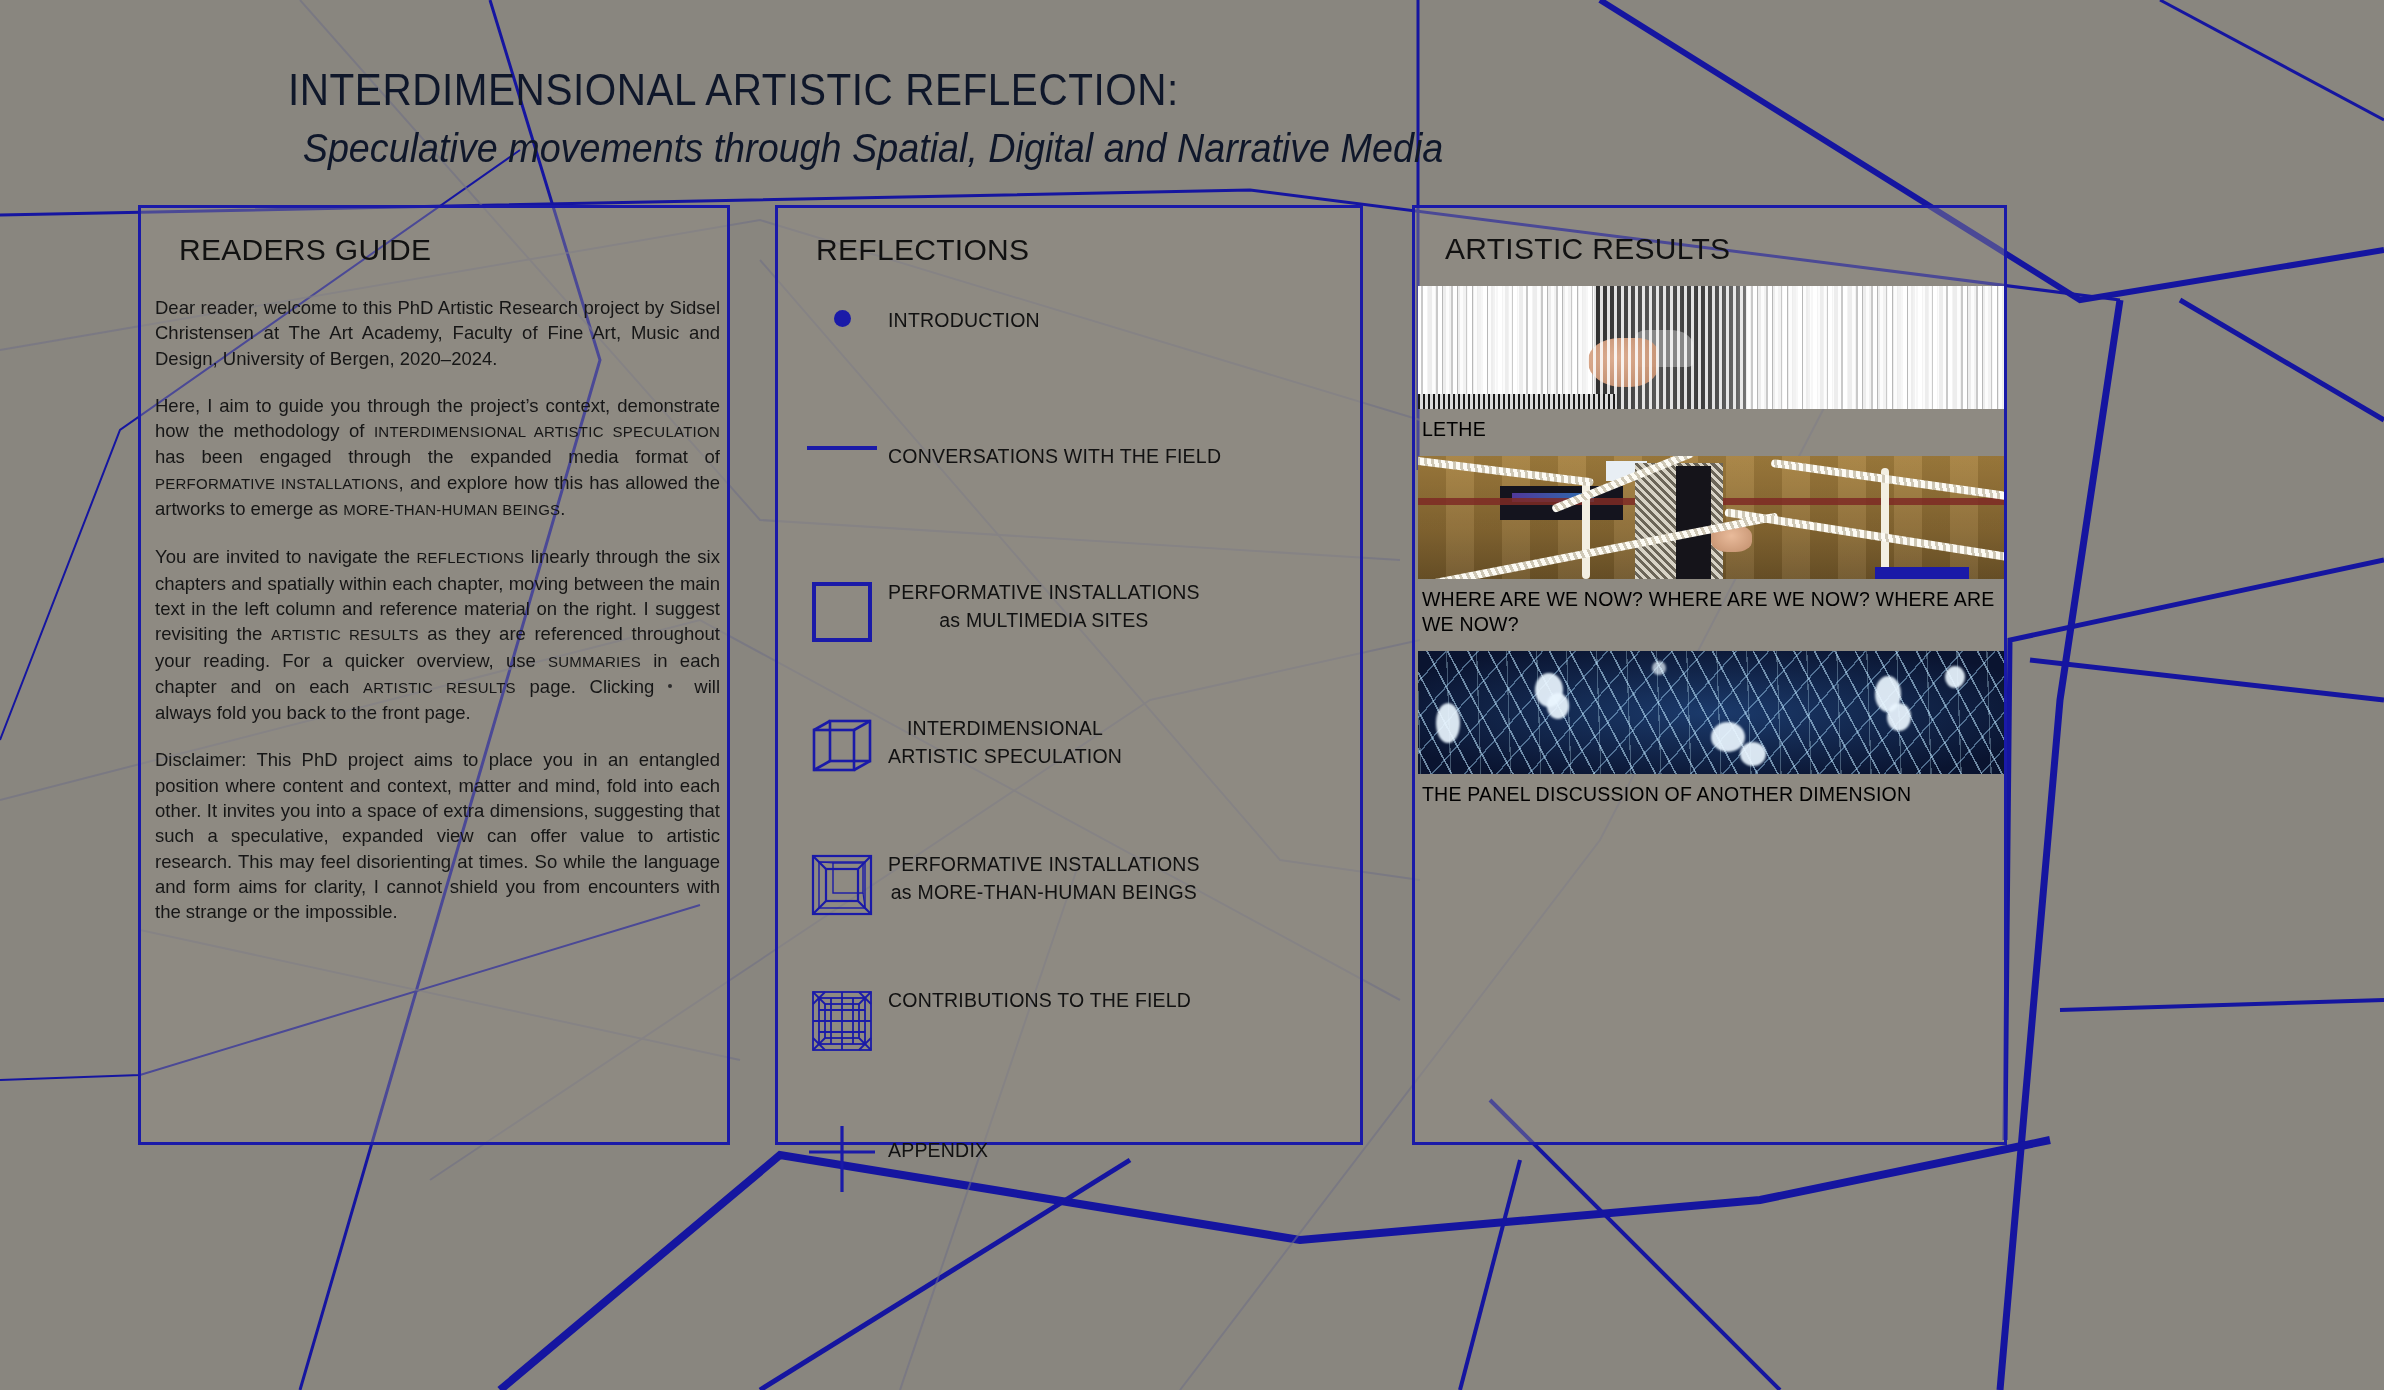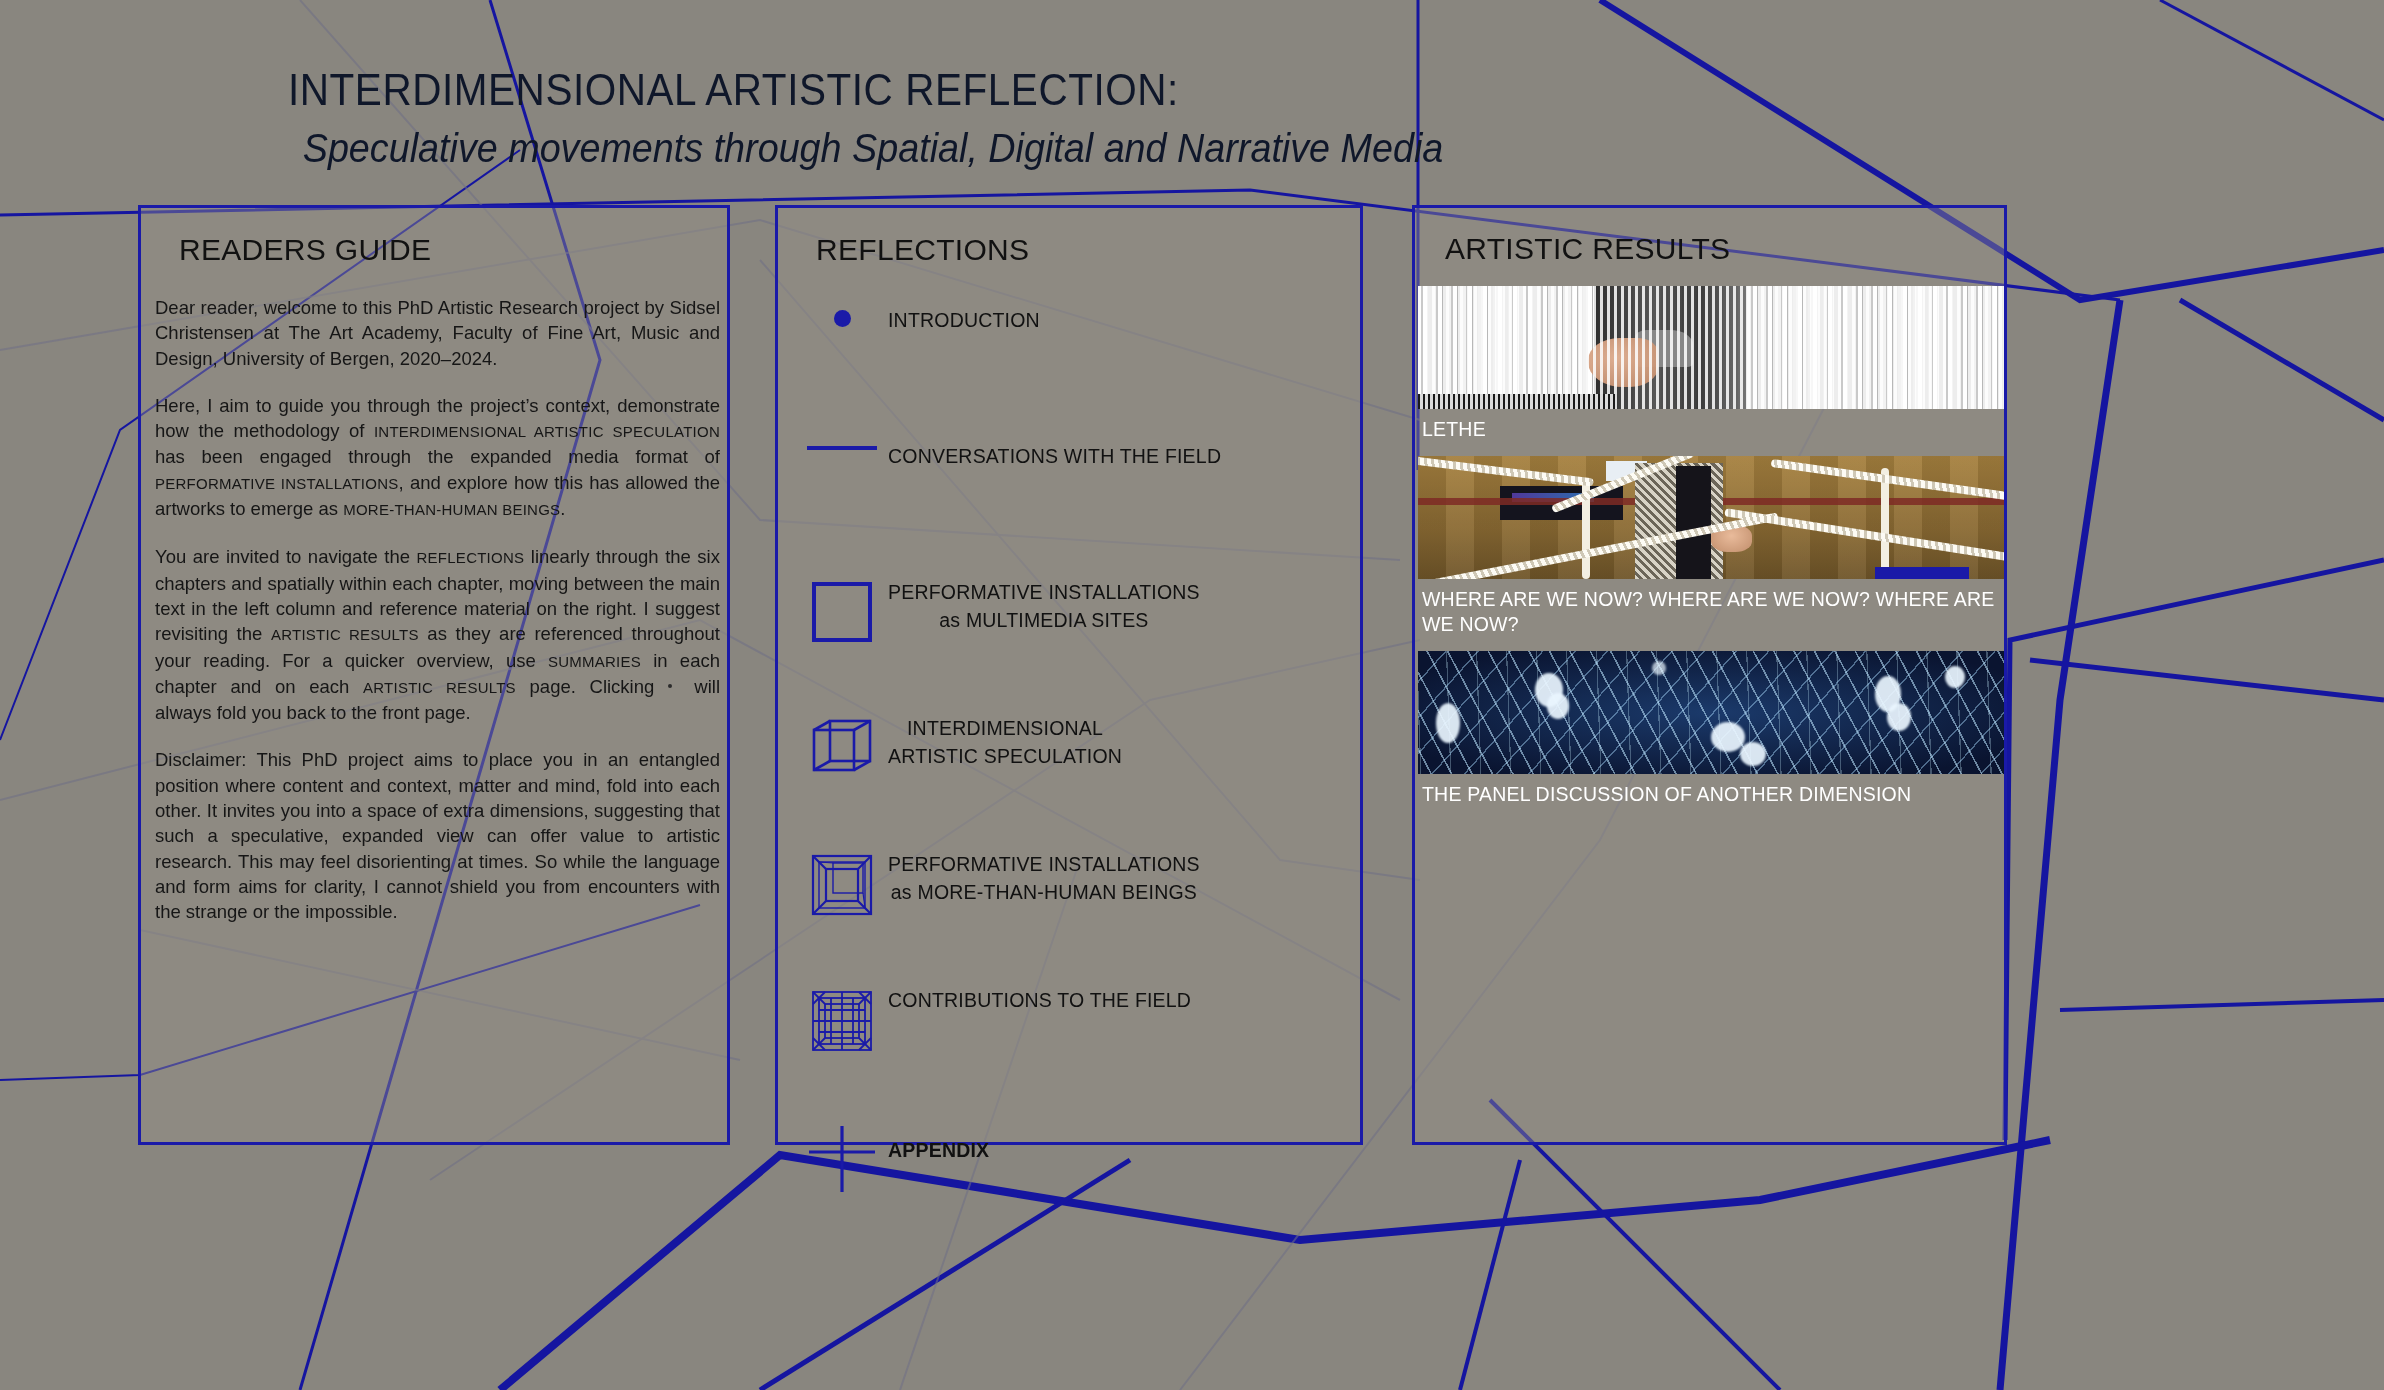--- a/index.html
+++ b/index.html
@@ -49,21 +49,21 @@
   .refl-label{color:#111;font-size:19.5px;line-height:28px;letter-spacing:.2px;padding-top:0px;}
   .icon-dot{width:17px;height:17px;border-radius:50%;background:#1a1aa8;}
   .icon-line{width:70px;height:4px;background:#1a1aa8;}
   .icon-square{width:52px;height:52px;border:4px solid #1a1aa8;}
 
   
   .ar-title{left:30px;top:24px;}
   .results-stack{position:absolute;left:3px;top:78px;width:586px;}
   .result-card{position:relative;}
   .thumb{width:586px;height:123px;position:relative;overflow:hidden;display:block;}
-  .caption{color:#ffffff;font-size:19.5px;line-height:25px;letter-spacing:.2px;
+  .caption{color:#000000;font-size:19.5px;line-height:25px;letter-spacing:.2px;
     padding:8px 0 14px 4px;min-height:24px;}
 
   
   .t1{background:#d8d8d8;}
   .t1 .stripes{position:absolute;inset:0;
     background:repeating-linear-gradient(90deg,
       #f2f2f2 0px,#f2f2f2 3px,#c9c9c9 3px,#c9c9c9 5px,#ffffff 5px,#ffffff 9px,
       #b8b8b8 9px,#b8b8b8 10px,#ededed 10px,#ededed 15px);}
   .t1 .dark{position:absolute;left:30%;top:0;width:26%;height:100%;
     background:linear-gradient(90deg,#1d1d1d,#4a4a4a 40%,#2b2b2b 70%,#6a6a6a);opacity:.92;}
@@ -268,21 +268,21 @@
       <span class="refl-label"><span>CONTRIBUTIONS TO THE FIELD</span></span>
     </div>
 
     <div class="refl-item">
       <span class="refl-icon">
         <svg width="66" height="66" viewBox="0 0 66 66" fill="none" stroke="#1a1aa8" stroke-width="3.2">
           <line x1="33" y1="0" x2="33" y2="66"></line>
             <line x1="0" y1="26" x2="66" y2="26"></line>
         </svg>
       </span>
-      <span class="refl-label" style="padding-top:14px;font-weight:bold;"><span>APPENDIX</span></span>
+      <span class="refl-label" style="padding-top:14px;"><span>APPENDIX</span></span>
     </div>
 
   </div>
 </div>
 
 <div class="panel" id="panel-results">
   <div class="panel-title ar-title">ARTISTIC RESULTS</div>
   <div class="results-stack">
 
     <div class="result-card">

